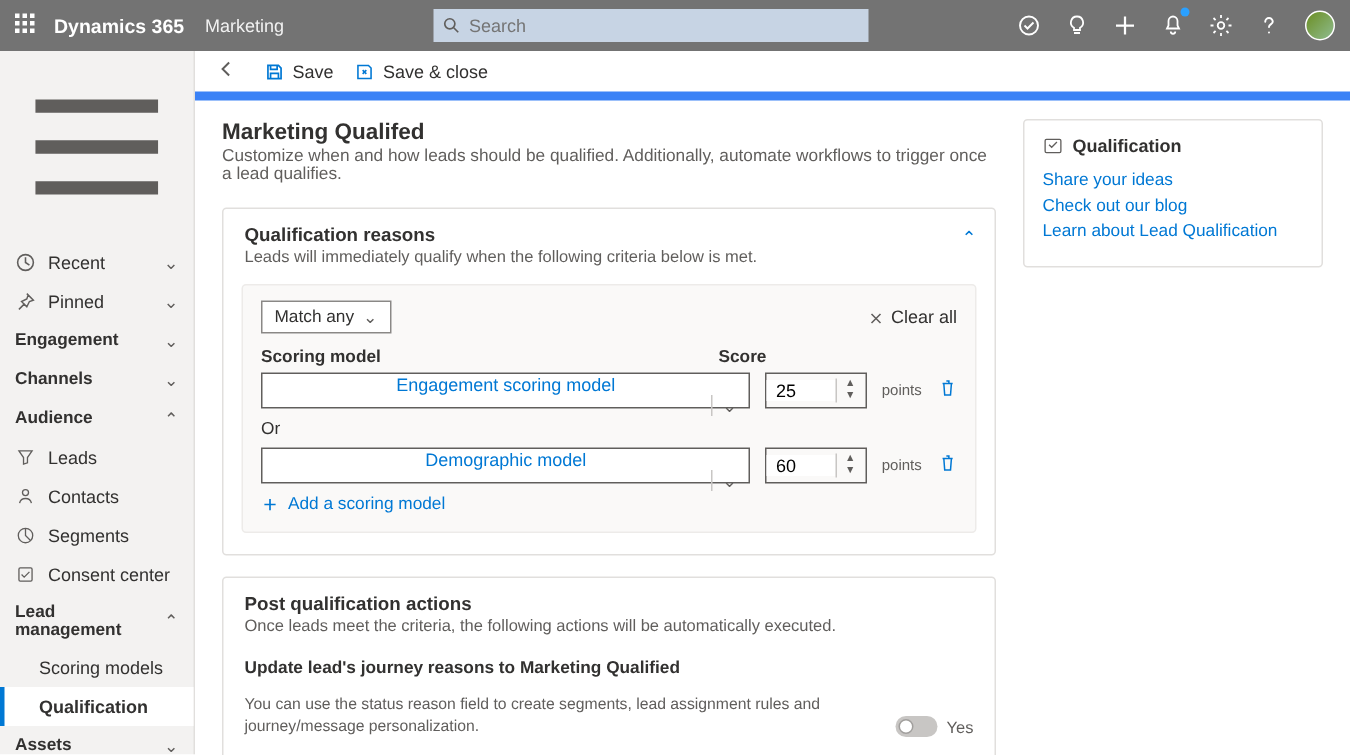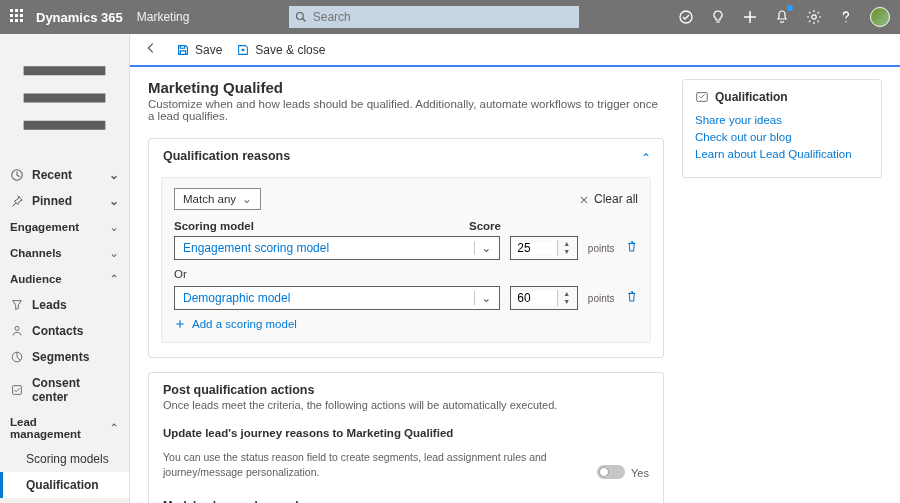--- a/index.html
+++ b/index.html
@@ -19,32 +19,32 @@
   .bell-wrap{position:relative;}
   .bell-dot { position:absolute; top:-4px; right:-3px; width:6px; height:6px; background:#2aa0ff; border-radius:50%; }
   .avatar { width:20px; height:20px; border-radius:50%; background:linear-gradient(135deg,#6b8e23,#8fbc8f); border:1px solid #fff; }
 
   
   .shell { display:flex; height:calc(100% - 34px); }
 
   
   .leftnav { width:130px; background:#f3f2f1; border-right:1px solid #e1dfdd; display:flex; flex-direction:column; font-size:12px; color:#323130; }
   .leftnav .hamb { padding:8px 10px; color:#605e5c; cursor:pointer;}
-  .nav-item { display:flex; align-items:center; padding:6px 10px; gap:8px; cursor:pointer;font-weight:bold; }
+  .nav-item { display:flex; align-items:center; padding:6px 10px; gap:8px; cursor:pointer; }
   .nav-item .ico { width:14px; height:14px; color:#605e5c; display:flex; align-items:center; justify-content:center;}
   .nav-item .caret { margin-left:auto; color:#605e5c; }
   .nav-group { padding:6px 10px; font-weight:600; font-size:11.5px; display:flex; align-items:center; cursor:pointer;}
   .nav-group .caret { margin-left:auto; color:#605e5c; font-weight:400;}
   .nav-sub { padding:6px 10px 6px 26px; cursor:pointer; }
   .nav-sub.active { background:#fff; border-left:3px solid #0078d4; padding-left:23px; font-weight:600;}
   .leftnav .spacer { flex:1; }
 
   
   .main { flex:1; display:flex; flex-direction:column; overflow:hidden; }
-  .cmdbar { height:33px; border-bottom:2px solid #3b82f6; display:flex; align-items:center; padding:0 10px; gap:14px; }
+  .cmdbar { height:33px; border-bottom:6px solid #3b82f6; display:flex; align-items:center; padding:0 10px; gap:14px; }
   .cmdbar .back { color:#605e5c; cursor:pointer; padding:0 4px;}
   .cmd-btn { display:flex; align-items:center; gap:5px; font-size:12px; cursor:pointer; color:#323130;}
   .cmd-btn .ico { color:#0078d4; width:14px; height:14px; display:flex; align-items:center; justify-content:center;}
 
   .content { flex:1; overflow:auto; padding:12px 18px 18px 18px; display:flex; gap:18px; }
   .leftcol { flex:1; min-width:0;}
   .rightcol { width:200px; }
 
   h1.page-title { font-size:15px; font-weight:600; margin-bottom:2px;}
   .page-desc { font-size:11.5px; color:#605e5c; margin-bottom:16px; }
@@ -56,21 +56,21 @@
   .card-head .chev { position:absolute; right:12px; top:12px; color:#0078d4; cursor:pointer;}
 
   .grayblock { background:#faf9f8; border:1px solid #edebe9; border-radius:3px; margin:10px 12px 14px; padding:10px 12px 12px; position:relative;}
   .toolbar-row { display:flex; align-items:center; margin-bottom:10px;}
   .match-dd { border:1px solid #8a8886; background:#fff; padding:3px 8px; font-size:11.5px; display:flex; align-items:center; gap:6px; cursor:pointer;}
   .clearall { margin-left:auto; display:flex; align-items:flex-end; gap:4px; font-size:12px; color:#323130; cursor:pointer;}
 
   .row-label { font-size:11.5px; font-weight:600; margin-bottom:4px;}
   .criteria-row { display:flex; align-items:center; gap:10px; margin-bottom:8px;}
   .select-box { border:1px solid #605e5c; background:#fff; height:24px; display:flex; align-items:center; padding:0 8px; font-size:12px; color:#0078d4; cursor:pointer;}
-  .select-box.model { width:338px; }
+  .select-box.model { width:338px;flex-direction:column; }
   .select-box .dd { margin-left:auto; color:#605e5c; border-left:1px solid #c8c6c4; padding-left:6px;}
   .scorebox { width:70px; height:24px; border:1px solid #605e5c; display:flex; align-items:center;}
   .scorebox input { width:46px; border:none; font-size:12px; padding:0 6px; outline:none;}
   .scorebox .spin { width:18px; display:flex; flex-direction:column; align-items:center; border-left:1px solid #c8c6c4; font-size:7px; color:#605e5c; line-height:8px;}
   .points { font-size:10px; color:#605e5c;}
   .del-ico { color:#0078d4; cursor:pointer; margin-left:auto;}
   .or-label { font-size:11.5px; margin:4px 0 6px; color:#323130;}
 
   .add-model { display:flex; align-items:center; gap:6px; color:#0078d4; font-size:11.5px; cursor:pointer; margin-top:4px;}
 
@@ -279,37 +279,38 @@
     </div>
 
     <div class="content">
       <div class="leftcol">
         <h1 class="page-title">Marketing Qualifed</h1>
         <div class="page-desc">Customize when and how leads should be qualified. Additionally, automate workflows to trigger once a lead qualifies.</div>
 
         <div class="card">
           <div class="card-head">
             <h2>Qualification reasons</h2>
+            <div class="sub">Leads will immediately qualify when the following criteria below is met.</div>
             <div class="chev">⌃</div>
           </div>
           <div class="grayblock">
             <div class="toolbar-row">
               <div class="match-dd">
                 <span>Match any</span>
                 <span style="color:#605e5c;">⌄</span>
               </div>
               <div class="clearall">
                 <span style="width:12px;height:12px;"><svg viewBox="0 0 16 16">
                       <path d="M4 4l8 8M12 4l-8 8" stroke="#605e5c" stroke-width="1.4"></path>
                     </svg></span>
                 <span>Clear all</span>
               </div>
             </div>
 
-            <div style="display:flex; ">
+            <div style="display:flex; gap:10px;">
               <div style="width:295px;" class="row-label">Scoring model</div>
               <div style="width:70px;" class="row-label">Score</div>
             </div>
 
             <div class="criteria-row">
               <div class="select-box model">
                 <span>Engagement scoring model</span>
                 <span class="dd">⌄</span>
               </div>
               <div class="scorebox">

